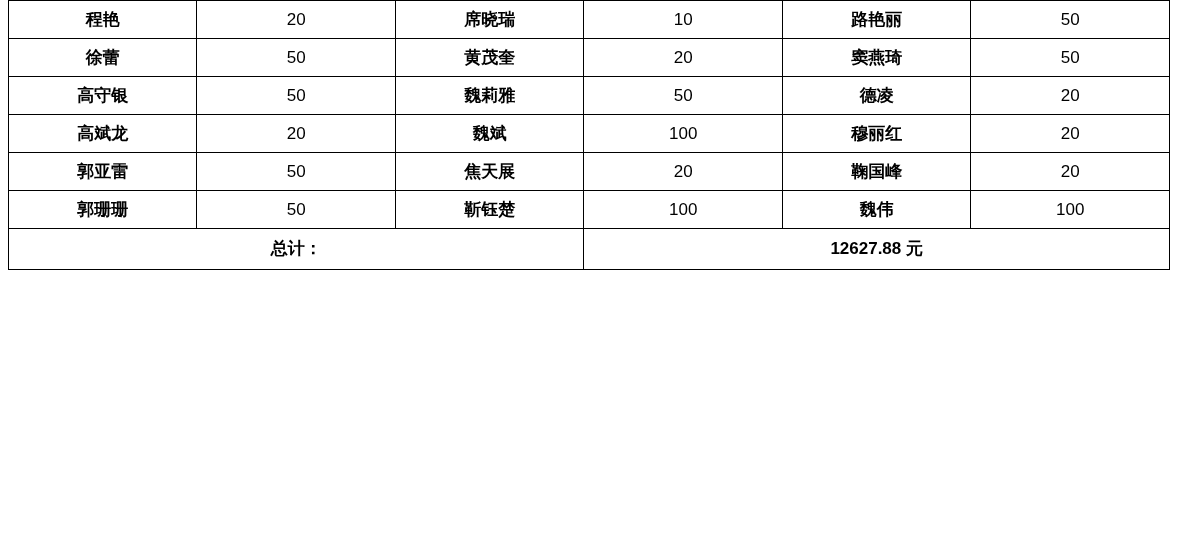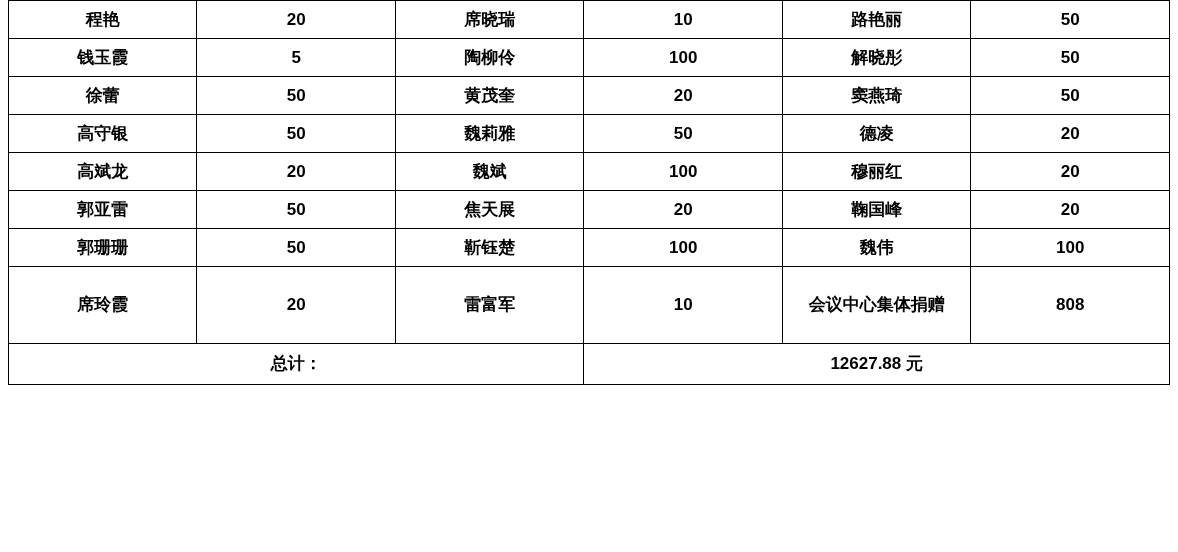--- a/index.html
+++ b/index.html
@@ -38,21 +38,21 @@
   col.name-col { width: 185px; }
   col.amt-col  { width: 195px; }
 
   tr.data-row td { height: 37px; }
   tr.tall-row td { height: 76px; }
 
   td.name-cell {
     font-weight: 700;
   }
   td.amount-cell {
-    font-weight: 700;
+    font-weight: 400;
   }
   td.wrap-cell {
     font-weight: 700;
     line-height: 1.5;
     padding: 0 20px;
   }
   tr.total-row td {
     height: 40px;
     font-weight: 700;
     font-size: 17px;
@@ -71,28 +71,20 @@
       <col class="name-col">
       <col class="amt-col">
     </colgroup>
     <tbody>
       <tr class="data-row">
         <td class="name-cell">程艳</td>
         <td class="amount-cell">20</td>
         <td class="name-cell">席晓瑞</td>
         <td class="amount-cell">10</td>
         <td class="name-cell">路艳丽</td>
-        <td class="amount-cell">50</td>
-      </tr>
-      <tr class="data-row">
-        <td class="name-cell">钱玉霞</td>
-        <td class="amount-cell">5</td>
-        <td class="name-cell">陶柳伶</td>
-        <td class="amount-cell">100</td>
-        <td class="name-cell">解晓彤</td>
         <td class="amount-cell">50</td>
       </tr>
       <tr class="data-row">
         <td class="name-cell">徐蕾</td>
         <td class="amount-cell">50</td>
         <td class="name-cell">黄茂奎</td>
         <td class="amount-cell">20</td>
         <td class="name-cell">窦燕琦</td>
         <td class="amount-cell">50</td>
       </tr>
@@ -121,27 +113,19 @@
         <td class="amount-cell">20</td>
       </tr>
       <tr class="data-row">
         <td class="name-cell">郭珊珊</td>
         <td class="amount-cell">50</td>
         <td class="name-cell">靳钰楚</td>
         <td class="amount-cell">100</td>
         <td class="name-cell">魏伟</td>
         <td class="amount-cell">100</td>
       </tr>
-      <tr class="tall-row">
-        <td class="name-cell">席玲霞</td>
-        <td class="amount-cell">20</td>
-        <td class="name-cell">雷富军</td>
-        <td class="amount-cell">10</td>
-        <td class="wrap-cell">会议中心集体捐赠</td>
-        <td class="amount-cell">808</td>
-      </tr>
       <tr class="total-row">
         <td colspan="3">总计：</td>
         <td colspan="3">12627.88 元</td>
       </tr>
     </tbody>
   </table>
 </div>
 
 </body></html>

